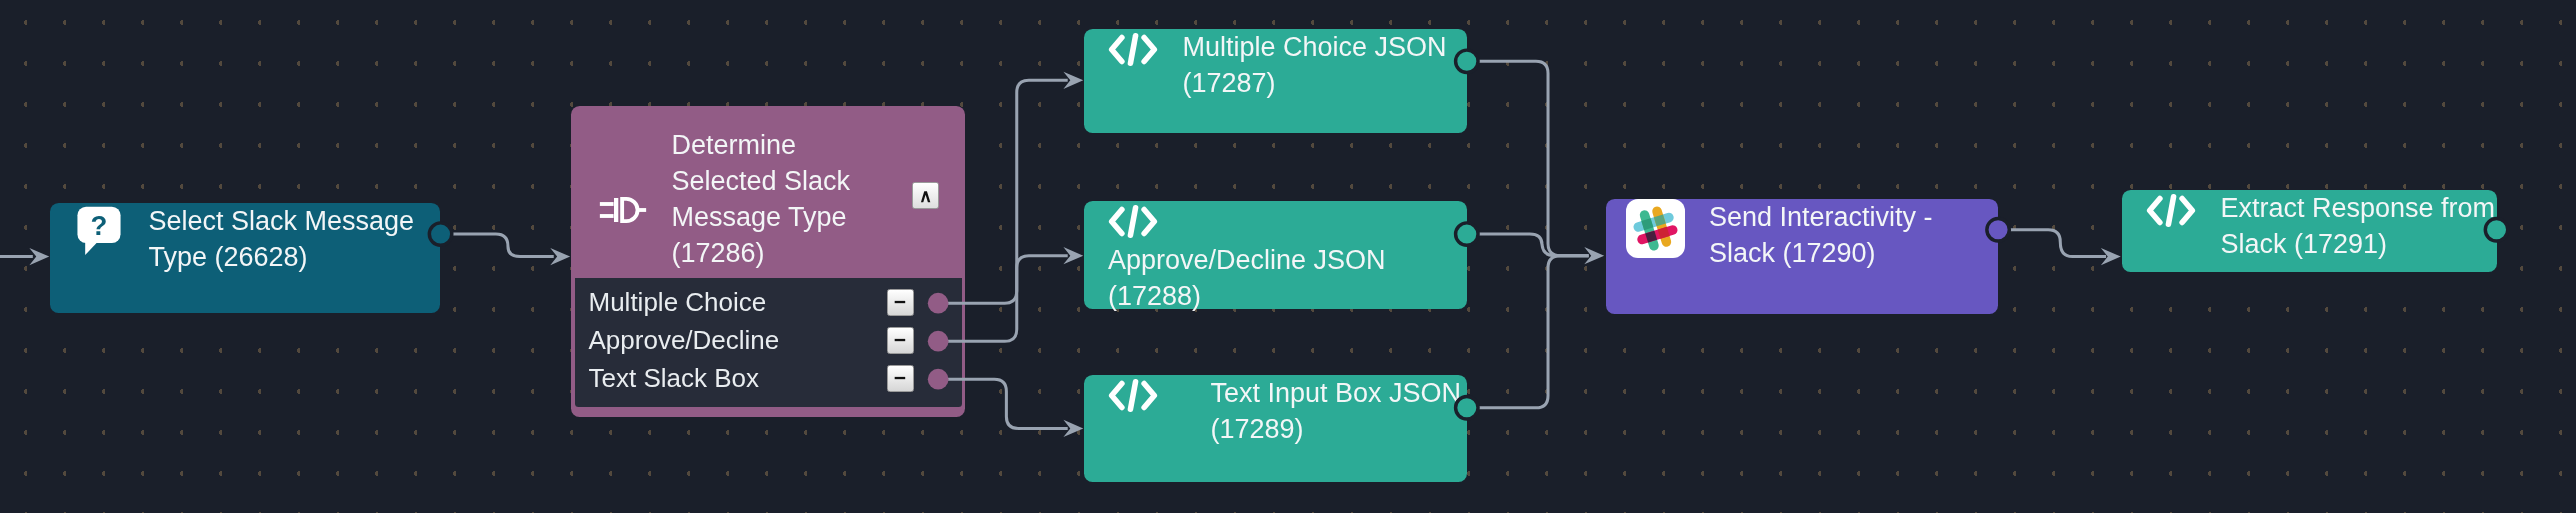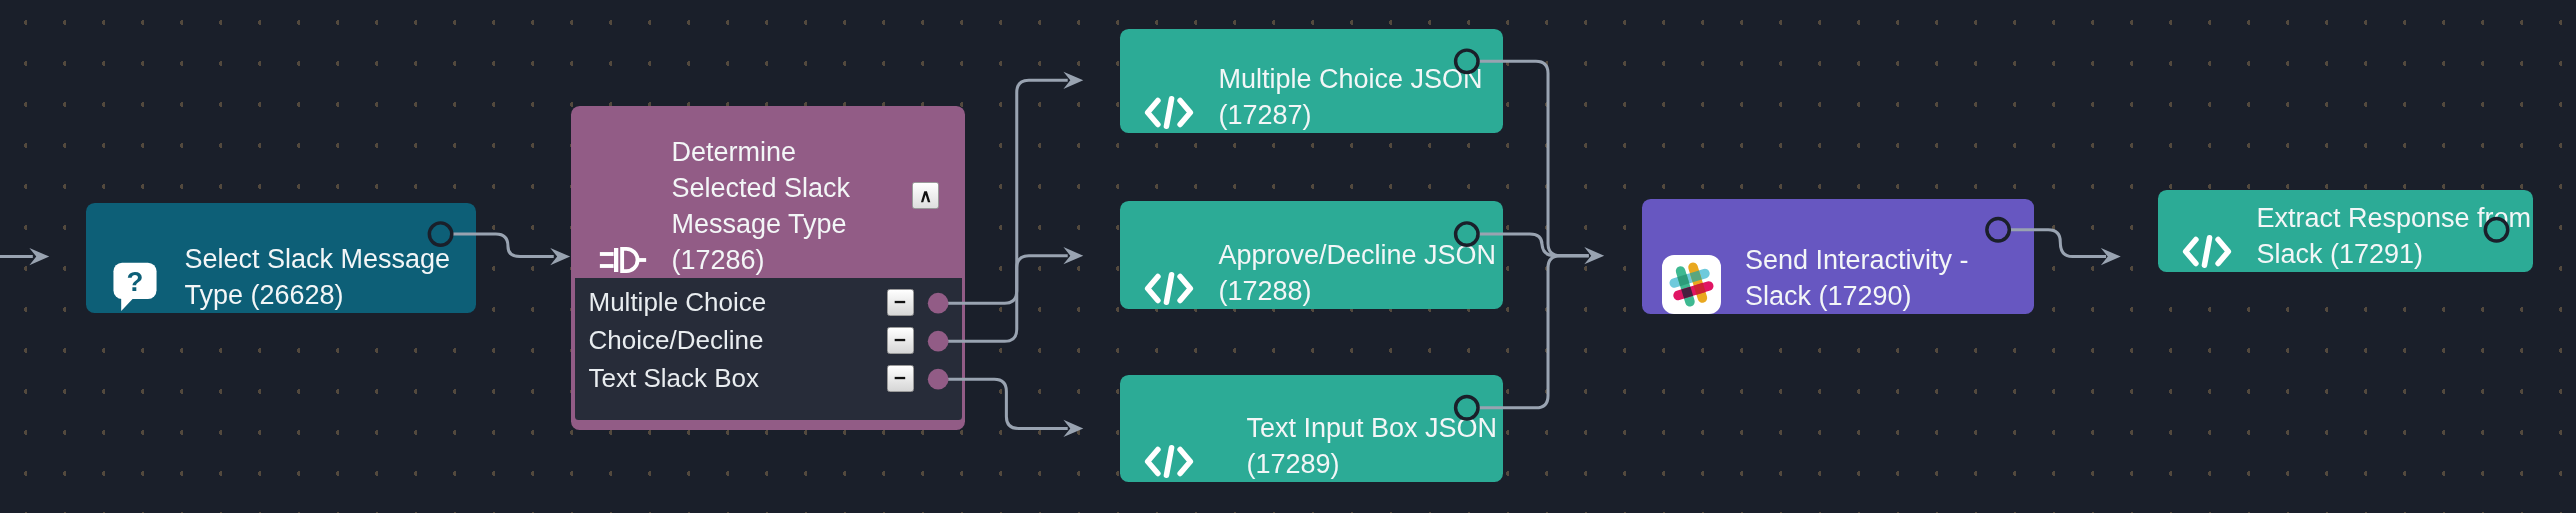--- a/index.html
+++ b/index.html
@@ -10,24 +10,23 @@
     font-family:"Liberation Sans", sans-serif;
     background-color:#1a1f2a;
     background-image:radial-gradient(ellipse 1.4px 2.8px at 1.7px 2.6px, #53493d 97%, transparent 100%);
     background-size:39px 41px;
     background-position:24px 20px;
   }
   .node{
     position:absolute;
     border-radius:8.6px;
     display:flex;
-    align-items:flex-end;
+    align-items:flex-start;
     color:#f3f6f7;
     box-sizing:border-box;
-    margin-left:36px;
   }
   .icon-box{
     width:52px;
     margin-left:22.5px;
     flex:0 0 auto;
     display:flex;
     justify-content:center;
     align-items:center;
   }
   .node-title{
@@ -41,21 +40,21 @@
     position:absolute;
     border-radius:8.6px;
     box-sizing:border-box;
     padding:0 3.5px 9.5px 3.5px;
     color:#f3f6f7;
   }
   .switch-header{
     position:relative;
     height:172px;
     display:flex;
-    align-items:flex-end;
+    align-items:center;
   }
   .switch-header .icon-box{margin-top:35px;}
   .switch-title{
     margin-left:22.5px;
     margin-top:13px;
     font-size:27px;
     line-height:36px;
     width:197px;
   }
   .collapse-btn{
@@ -65,21 +64,21 @@
     border:1.7px solid #9a9a9a;
     border-radius:2.6px;
     background:linear-gradient(#ffffff,#dedede);
     display:flex;align-items:center;justify-content:center;
     font-size:18px;font-weight:bold;color:#111;
     padding:0;cursor:pointer;
   }
   .options-box{
     background:#272c39;
     padding-top:5.2px;
-    padding-bottom:23px;
+    padding-bottom:10px;
     border-radius:0 0 3.5px 3.5px;
   }
   .opt-row{
     height:38px;
     display:flex;
     align-items:center;
     padding-left:14px;
   }
   .opt-label{
     flex:1 1 auto;
@@ -144,21 +143,21 @@
       </button>
     </div>
     <div class="options-box" style="background-color: rgb(39, 44, 57);">
       <div class="opt-row">
         <span class="opt-label">Multiple Choice</span>
         <button class="mini-btn">
           <span>−</span>
         </button>
       </div>
       <div class="opt-row">
-        <span class="opt-label">Choice/Decline</span>
+        <span class="opt-label">Approve/Decline</span>
         <button class="mini-btn">
           <span>−</span>
         </button>
       </div>
       <div class="opt-row">
         <span class="opt-label">Text Slack Box</span>
         <button class="mini-btn">
           <span>−</span>
         </button>
       </div>
@@ -171,21 +170,21 @@
         <g stroke="#ffffff" stroke-width="6.5" fill="none" stroke-linecap="round" stroke-linejoin="round">
           <path d="M16,10 L4,24 L16,38"></path>
           <path d="M42,10 L54,24 L42,38"></path>
           <line x1="32" y1="8" x2="26" y2="40"></line>
         </g>
       </svg>
     </div>
     <div class="node-title">Multiple Choice JSON (17287)</div>
   </div>
 
-  <div class="node" style="left: 1084px; top: 201px; width: 383px; height: 108px; background-color: rgb(44, 171, 150);">
+  <div class="node" style="left: 1084px; top: 201px; width: 383px; height: 108px; background-color: rgb(44, 171, 150); flex-direction: column;">
     <div class="icon-box">
       <svg width="50" height="41" viewBox="0 0 58 48">
         <g stroke="#ffffff" stroke-width="6.5" fill="none" stroke-linecap="round" stroke-linejoin="round">
           <path d="M16,10 L4,24 L16,38"></path>
           <path d="M42,10 L54,24 L42,38"></path>
           <line x1="32" y1="8" x2="26" y2="40"></line>
         </g>
       </svg>
     </div>
     <div class="node-title">Approve/Decline JSON (17288)</div>

